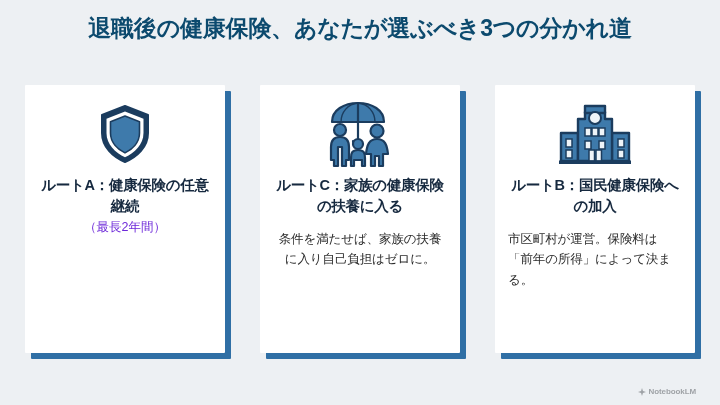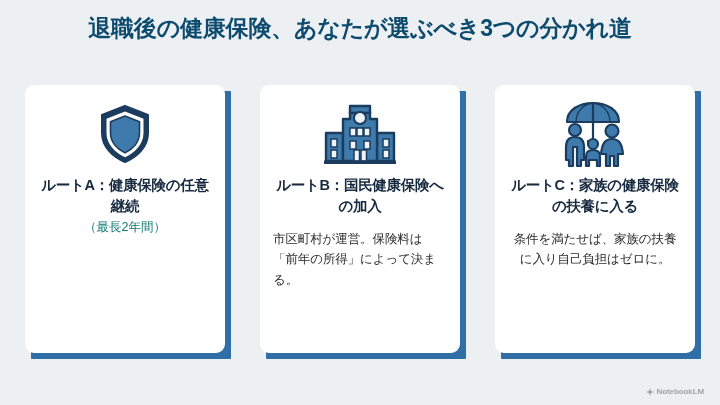--- a/index.html
+++ b/index.html
@@ -58,21 +58,21 @@
   }
   .card-body {
     position: absolute;
     left: 0;
     top: 0;
     width: 200px;
     height: 268px;
     background: #ffffff;
     box-sizing: border-box;
     padding: 14px 13px 10px 13px;
-    border-radius: 9px;
+    border-radius: 1px;
     display: flex;
     flex-direction: column;
     align-items: center;
   }
   .card-icon {
     height: 70px;
     display: flex;
     align-items: center;
     justify-content: center;
     margin-bottom: 6px;
@@ -81,41 +81,41 @@
     font-size: 14.5px;
     font-weight: bold;
     color: #16293f;
     text-align: center;
     line-height: 1.45;
     letter-spacing: -0.3px;
     width: 100%;
   }
   .card-subtitle {
     font-size: 12.5px;
-    color: #0f766e;
+    color: #6d28d9;
     text-align: center;
     line-height: 1.4;
     margin-top: 2px;
     width: 100%;
   }
   .card-desc {
     font-size: 12.5px;
     color: #2b2b2b;
     text-align: left;
     line-height: 1.62;
     margin-top: 10px;
     width: 100%;
     letter-spacing: -0.1px;
   }
   .card-desc.centered {
     text-align: center;
   }
   #watermark {
     position: absolute;
-    right: 16px;
+    right: 24px;
     bottom: 5px;
     display: flex;
     align-items: center;
     gap: 3px;
     opacity: 0.55;
   }
   #watermark .wm-text {
     font-size: 8px;
     color: #5f6368;
     font-weight: bold;
@@ -136,20 +136,46 @@
       <div class="card-body">
         <div class="card-icon">
           <svg width="54" height="60" viewBox="0 0 54 60" aria-hidden="true">
             <path d="M27 2 L50 11 V29 C50 43 39 53 27 58 C15 53 4 43 4 29 V11 Z" fill="#1b3c5e" stroke="#1b3c5e" stroke-width="2" stroke-linejoin="round"></path>
             <path d="M27 7.5 L45.5 14.8 V29 C45.5 40.6 36.5 48.9 27 53.2 C17.5 48.9 8.5 40.6 8.5 29 V14.8 Z" fill="#ffffff"></path>
             <path d="M27 12 L41.5 17.8 V29 C41.5 38.4 34.3 45.3 27 48.9 C19.7 45.3 12.5 38.4 12.5 29 V17.8 Z" fill="#3e7aab" stroke="#1b3c5e" stroke-width="1.6" stroke-linejoin="round"></path>
           </svg>
         </div>
         <div class="card-heading">ルートA：健康保険の任意継続</div>
         <div class="card-subtitle">（最長2年間）</div>
+      </div>
+    </div>
+
+    <div class="card">
+      <div class="card-shadow"></div>
+      <div class="card-body">
+        <div class="card-icon">
+          <svg width="80" height="68" viewBox="0 0 80 68" aria-hidden="true">
+            <g stroke="#1b3c5e" stroke-width="2.2" stroke-linejoin="round" stroke-linecap="round">
+              <path d="M12 22 C12 10 24 3 38 3 C52 3 64 10 64 22 Z" fill="#3e7aab"></path>
+              <path d="M38 3 V22" fill="none"></path>
+              <path d="M21 22 C21 12 28 4 38 3" fill="none" stroke-width="1.4"></path>
+              <path d="M55 22 C55 12 48 4 38 3" fill="none" stroke-width="1.4"></path>
+              <path d="M38 22 V40 C38 45 33 45 33 41" fill="none"></path>
+              <circle cx="20" cy="30" r="6" fill="#3e7aab"></circle>
+              <path d="M20 37 C13 37 11 41 11 47 V60 H14 V66 H18 V47 H22 V66 H26 V60 H29 V47 C29 41 27 37 20 37 Z" fill="#3e7aab"></path>
+              <circle cx="57" cy="31" r="6.5" fill="#3e7aab"></circle>
+              <path d="M57 39 C49 39 47 45 46 54 H51 V66 H55 V56 H59 V66 H63 V54 H68 C67 45 65 39 57 39 Z" fill="#3e7aab"></path>
+              <circle cx="38" cy="44" r="5" fill="#3e7aab"></circle>
+              <path d="M38 50 C32 50 31 53 31 58 V66 H34 V60 H42 V66 H45 V58 C45 53 44 50 38 50 Z" fill="#3e7aab"></path>
+            </g>
+          </svg>
+        </div>
+        <div class="card-heading">ルートC：家族の健康保険の扶養に入る</div>
+        <div class="card-subtitle"></div>
+        <div class="card-desc centered">条件を満たせば、家族の扶養に入り自己負担はゼロに。</div>
       </div>
     </div>
 
     <div class="card">
       <div class="card-shadow"></div>
       <div class="card-body">
         <div class="card-icon">
           <svg width="72" height="62" viewBox="0 0 72 62" aria-hidden="true">
             <g stroke="#1b3c5e" stroke-width="2.4" stroke-linejoin="round" fill="#3e7aab">
               <rect x="2" y="30" width="17" height="28"></rect>
@@ -173,46 +199,20 @@
             </g>
             <rect x="0" y="57.5" width="72" height="3.5" fill="#1b3c5e"></rect>
           </svg>
         </div>
         <div class="card-heading">ルートB：国民健康保険への加入</div>
         <div class="card-subtitle"></div>
         <div class="card-desc">市区町村が運営。保険料は「前年の所得」によって決まる。</div>
       </div>
     </div>
 
-    <div class="card">
-      <div class="card-shadow"></div>
-      <div class="card-body">
-        <div class="card-icon">
-          <svg width="80" height="68" viewBox="0 0 80 68" aria-hidden="true">
-            <g stroke="#1b3c5e" stroke-width="2.2" stroke-linejoin="round" stroke-linecap="round">
-              <path d="M12 22 C12 10 24 3 38 3 C52 3 64 10 64 22 Z" fill="#3e7aab"></path>
-              <path d="M38 3 V22" fill="none"></path>
-              <path d="M21 22 C21 12 28 4 38 3" fill="none" stroke-width="1.4"></path>
-              <path d="M55 22 C55 12 48 4 38 3" fill="none" stroke-width="1.4"></path>
-              <path d="M38 22 V40 C38 45 33 45 33 41" fill="none"></path>
-              <circle cx="20" cy="30" r="6" fill="#3e7aab"></circle>
-              <path d="M20 37 C13 37 11 41 11 47 V60 H14 V66 H18 V47 H22 V66 H26 V60 H29 V47 C29 41 27 37 20 37 Z" fill="#3e7aab"></path>
-              <circle cx="57" cy="31" r="6.5" fill="#3e7aab"></circle>
-              <path d="M57 39 C49 39 47 45 46 54 H51 V66 H55 V56 H59 V66 H63 V54 H68 C67 45 65 39 57 39 Z" fill="#3e7aab"></path>
-              <circle cx="38" cy="44" r="5" fill="#3e7aab"></circle>
-              <path d="M38 50 C32 50 31 53 31 58 V66 H34 V60 H42 V66 H45 V58 C45 53 44 50 38 50 Z" fill="#3e7aab"></path>
-            </g>
-          </svg>
-        </div>
-        <div class="card-heading">ルートC：家族の健康保険の扶養に入る</div>
-        <div class="card-subtitle"></div>
-        <div class="card-desc centered">条件を満たせば、家族の扶養に入り自己負担はゼロに。</div>
-      </div>
-    </div>
-
   </div>
 
   <div id="watermark">
     <span>
       <svg width="8" height="8" viewBox="0 0 10 10" aria-hidden="true">
         <path d="M5 0 L6.2 3.8 L10 5 L6.2 6.2 L5 10 L3.8 6.2 L0 5 L3.8 3.8 Z" fill="#5f6368"></path>
       </svg>
     </span>
     <span class="wm-text">NotebookLM</span>
   </div>

